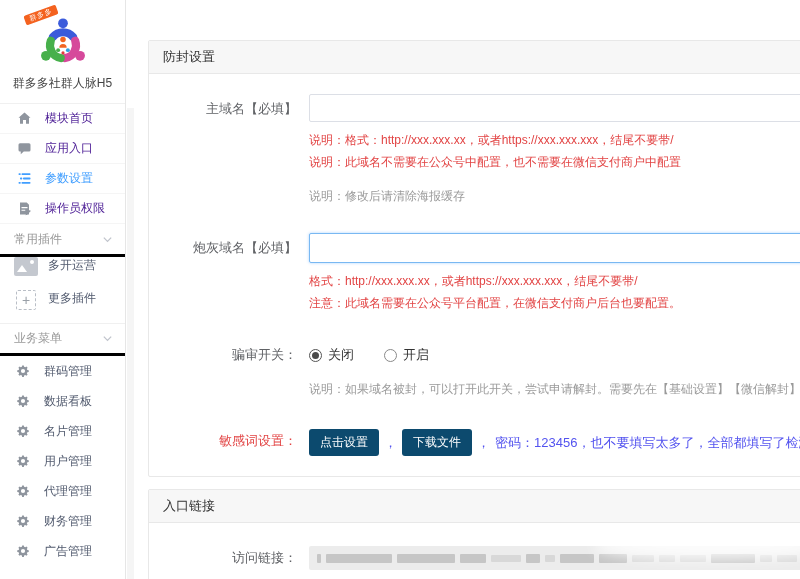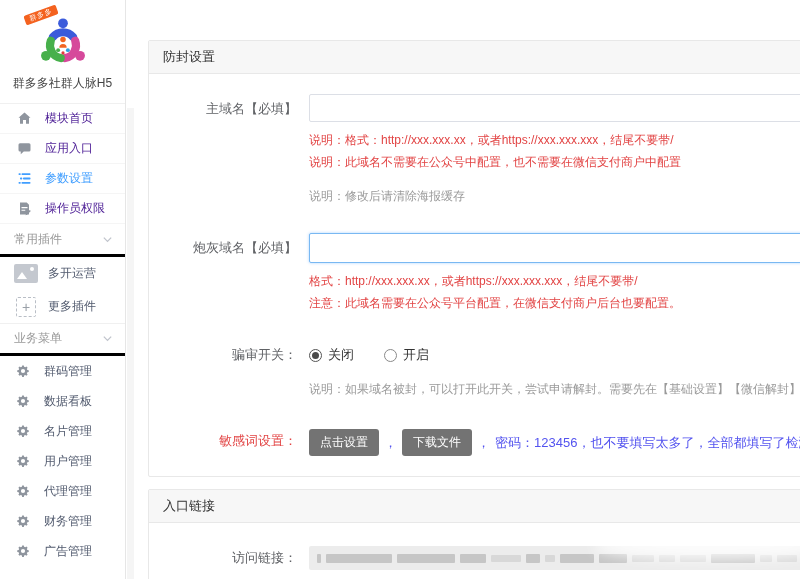--- a/index.html
+++ b/index.html
@@ -21,21 +21,21 @@
             border-radius:2px; letter-spacing:1px; }
   .logo-title { font-size:12px; color:#444; margin-top:4px; }
   .nav-item { display:flex; align-items:center; height:30px; padding-left:17px;
               font-size:12px; color:#4c1d95; cursor:pointer; border-bottom:1px solid #f5f5f5; }
   .nav-item .ic { width:15px; height:15px; margin-right:13px; flex:none; }
   .nav-item.active { color:#409EFF; }
   .sec-hd { display:flex; align-items:center; justify-content:space-between;
             height:33px; padding:0 12px 0 14px; font-size:12px; color:#999;
             border-bottom:3px solid #000000; }
   .sec-hd .chev { width:11px; height:11px; }
-  .p-item { display:flex; align-items:center; height:33px; padding-left:14px;
+  .p-item { display:flex; align-items:flex-start; height:33px; padding-left:14px;
             font-size:12px; color:#515a6e; cursor:pointer; }
   .p-item .img-ic { width:24px; height:19px; background:#c4c8cf; border-radius:2px;
                     margin-right:10px; position:relative; overflow:hidden; flex:none; }
   .p-item .img-ic:after { content:""; position:absolute; left:3px; top:8px; border-style:solid;
                     border-width:0 5px 7px 5px; border-color:transparent transparent #fff transparent; }
   .p-item .img-ic:before { content:""; position:absolute; right:4px; top:3px; width:4px; height:4px;
                     border-radius:50%; background:#fff; }
   .p-item .plus-ic { width:20px; height:20px; border:1px dashed #b9bec6; border-radius:2px;
                     margin:0 12px 0 2px; color:#9aa0a8; font-size:14px; line-height:18px;
                     text-align:center; flex:none; }
@@ -65,21 +65,21 @@
   .gap-sm { margin-top:9px; }
   .gap-md { margin-top:16px; }
   .row-sp { margin-top:28px; }
   .radio-group { display:flex; align-items:center; padding-top:6px; font-size:13px; color:#333; }
   .radio-opt { display:flex; align-items:center; margin-right:30px; cursor:pointer; }
   .radio { width:13px; height:13px; border:1px solid #8a8a8a; border-radius:50%;
            margin-right:6px; position:relative; background:#fff; flex:none; }
   .radio.checked { border-color:#555; }
   .radio.checked:after { content:""; position:absolute; left:2px; top:2px; width:7px; height:7px;
            border-radius:50%; background:#4a4a4a; }
-  .btn-teal { background:#737373; color:#fff; border:none; border-radius:3px;
+  .btn-teal { background:#0c4a6e; color:#fff; border:none; border-radius:3px;
               font-size:12px; padding:5px 11px; cursor:pointer; font-family:inherit; }
   .sens-line { padding-top:3px; font-size:13px; color:#5353ef; display:flex; align-items:center;
                white-space:nowrap; }
   .sens-line .sep { margin:0 5px; }
   .redacted { height:24px; margin-top:3px; background:#ececec; border-radius:2px;
               position:relative; overflow:hidden; white-space:nowrap; padding:8px 0 0 8px; }
   .sm { display:inline-block; height:9px; background:#c6c6c6; border-radius:1px;
         filter:blur(.7px); margin-right:5px; vertical-align:top; }
   .sm.lt { background:#d8d8d8; height:7px; margin-top:1px; }
   .redacted:after { content:""; position:absolute; left:46%; top:-14px; width:240px; height:28px;

